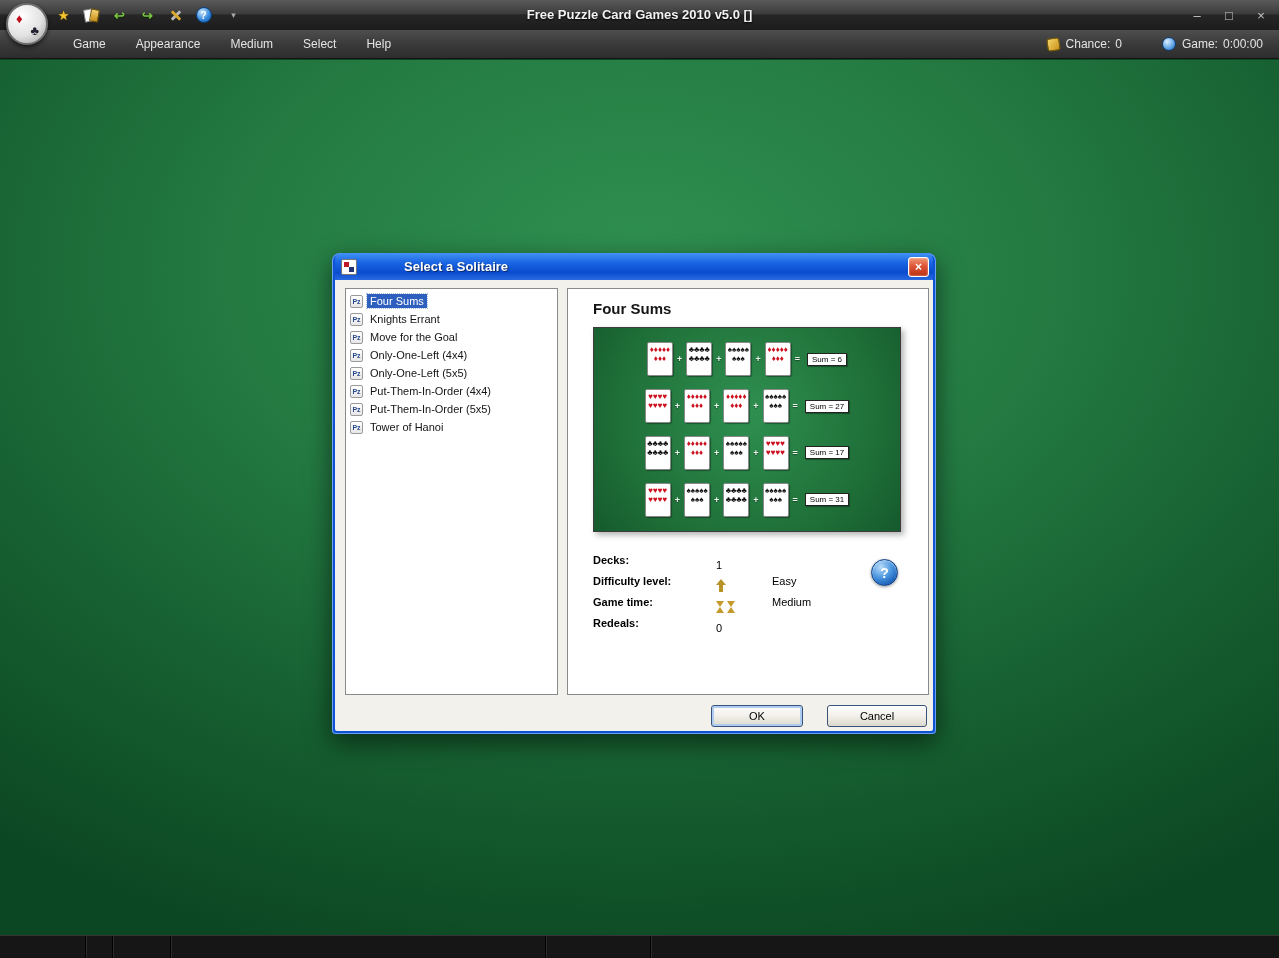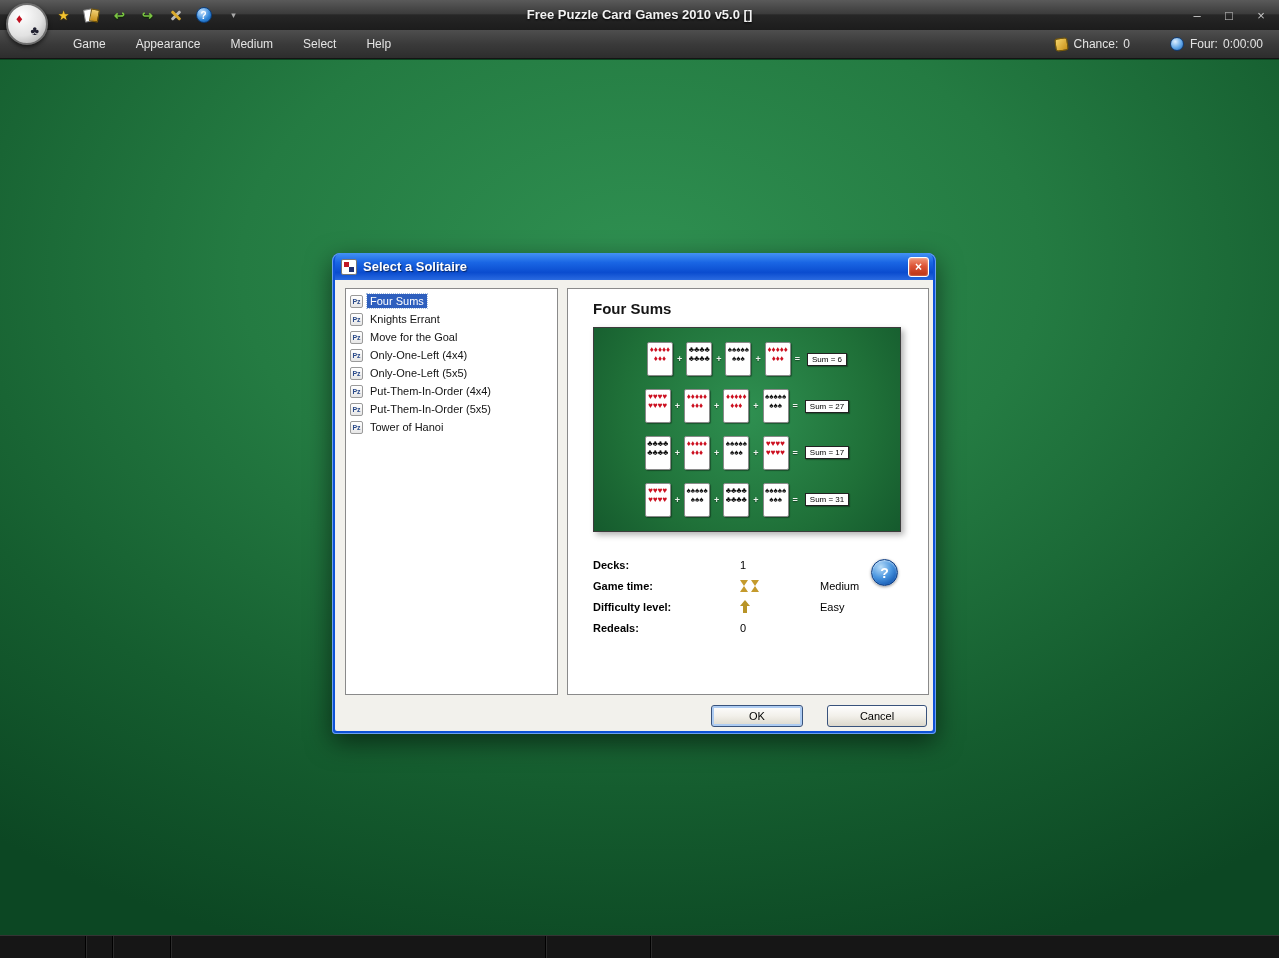--- a/index.html
+++ b/index.html
@@ -69,21 +69,21 @@
   .dialog { position:absolute; left:332px; top:253px; width:604px; height:481px;
     background:#0e52d6; border-radius:8px 8px 4px 4px; padding:0 3px 3px 3px;
     box-shadow:0 8px 26px rgba(0,0,0,.55), inset 0 0 0 1px #6aa0ef; z-index:3; }
   .dlg-titlebar { height:27px; display:flex; align-items:center; padding:0 4px 0 6px;
     background:linear-gradient(#4392f4 0%, #1a66e4 35%, #0a4ccf 72%, #2a6ae0 100%);
     border-radius:6px 6px 0 0; }
   .dlg-icon { width:16px; height:16px; background:#fff; border:1px solid #777;
     border-radius:2px; margin-right:6px; position:relative; }
   .dlg-icon::before { content:""; position:absolute; left:2px; top:2px; width:5px; height:5px; background:#c01828; }
   .dlg-icon::after { content:""; position:absolute; right:2px; bottom:2px; width:5px; height:5px; background:#203070; }
-  .dlg-title { flex:1; color:#fff; font-size:13px; font-weight:bold; text-shadow:1px 1px 1px rgba(0,0,0,.55); }
+  .dlg-title { flex:1; color:#fff; font-size:13px; font-weight:bold; text-shadow:1px 1px 1px rgba(0,0,0,.55);margin-left:41px; }
   .dlg-close { width:21px; height:20px; border-radius:3px; color:#fff; font-size:12px; font-weight:bold;
     display:flex; align-items:center; justify-content:center;
     background:linear-gradient(#f09678, #dd5436 45%, #bb3112);
     border:1px solid #fff; box-shadow:inset 0 0 2px rgba(255,255,255,.7); cursor:default; }
   .dlg-body { position:relative; height:451px; background:#f2f1ec; border-radius:0 0 2px 2px; }
 
   
   .listbox { position:absolute; left:10px; top:8px; width:213px; height:407px; background:#fff;
     border:1px solid #8a8a8a; padding:3px 2px; overflow:hidden; }
   .list-item { display:flex; align-items:center; height:18px; font-size:11px; color:#141414; cursor:default; }
@@ -106,21 +106,21 @@
     font-size:8px; line-height:9px; text-align:center; overflow:hidden; padding:2px 1px;
     word-break:break-all; box-shadow:1px 1px 1px rgba(0,0,0,.35); }
   .pcard.red { color:#cc1020; }
   .pcard.black { color:#101010; }
   .plus { color:#eef4ee; font-size:9px; font-weight:bold; text-shadow:0 1px 1px rgba(0,0,0,.4); }
   .sum-box { background:#fff; border:1px solid #222; font-size:8px; padding:1px 4px; color:#000;
     margin-left:3px; white-space:nowrap; box-shadow:1px 1px 1px rgba(0,0,0,.3); }
 
   
   .stats { position:absolute; left:25px; top:265px; width:322px; }
-  .stat-row { display:flex; align-items:center; height:21px; font-size:11px; color:#000;gap:24px; }
+  .stat-row { display:flex; height:21px; font-size:11px; color:#000; }
   .stat-label { width:123px; font-weight:bold; }
   .stat-mid { width:56px; display:flex; align-items:center; }
   .stat-val { flex:1; white-space:nowrap; }
 
   .hg { position:relative; width:9px; height:12px; display:inline-block; margin-right:2px; }
   .hg::before { content:""; position:absolute; top:0; left:0;
     border-left:4px solid transparent; border-right:4px solid transparent; border-top:6px solid #c49a2c; }
   .hg::after { content:""; position:absolute; bottom:0; left:0;
     border-left:4px solid transparent; border-right:4px solid transparent; border-bottom:6px solid #c49a2c; }
   .arrow-up { position:relative; width:11px; height:13px; display:inline-block; }
@@ -186,21 +186,21 @@
       <div class="menu-item">Appearance</div>
       <div class="menu-item">Medium</div>
       <div class="menu-item">Select</div>
       <div class="menu-item">Help</div>
     </div>
   <div class="status-area">
     <span class="score-icon"></span>
     <span class="lbl">Chance:</span>
     <span class="val">0</span>
     <span class="clock-icon"></span>
-    <span class="lbl">Four:</span>
+    <span class="lbl">Game:</span>
     <span class="val">0:00:00</span>
   </div>
 </div>
 
 <div class="felt"></div>
 
 <div class="dialog">
   <div class="dlg-titlebar">
     <span class="dlg-icon"></span>
     <span class="dlg-title">Select a Solitaire</span>
@@ -291,35 +291,35 @@
             <span class="sum-box">Sum = 31</span>
           </div>
         </div>
       <div class="stats" id="stats-rows">
           <div class="stat-row">
             <span class="stat-label">Decks:</span>
             <span class="stat-mid">1</span>
             <span class="stat-val"></span>
           </div>
           <div class="stat-row">
+            <span class="stat-label">Difficulty level:</span>
+            <span class="stat-mid">
+              <span class="arrow-up"></span>
+            </span>
+            <span class="stat-val">Easy</span>
+          </div>
+          <div class="stat-row">
             <span class="stat-label">Game time:</span>
             <span class="stat-mid">
               <span class="hg"></span>
               <span class="hg"></span>
             </span>
             <span class="stat-val">Medium</span>
           </div>
           <div class="stat-row">
-            <span class="stat-label">Difficulty level:</span>
-            <span class="stat-mid">
-              <span class="arrow-up"></span>
-            </span>
-            <span class="stat-val">Easy</span>
-          </div>
-          <div class="stat-row">
             <span class="stat-label">Redeals:</span>
             <span class="stat-mid">0</span>
             <span class="stat-val"></span>
           </div>
         </div>
       <div class="help-btn">?</div>
     </div>
 
     <div class="btn btn-ok">OK</div>
     <div class="btn btn-cancel">Cancel</div>

